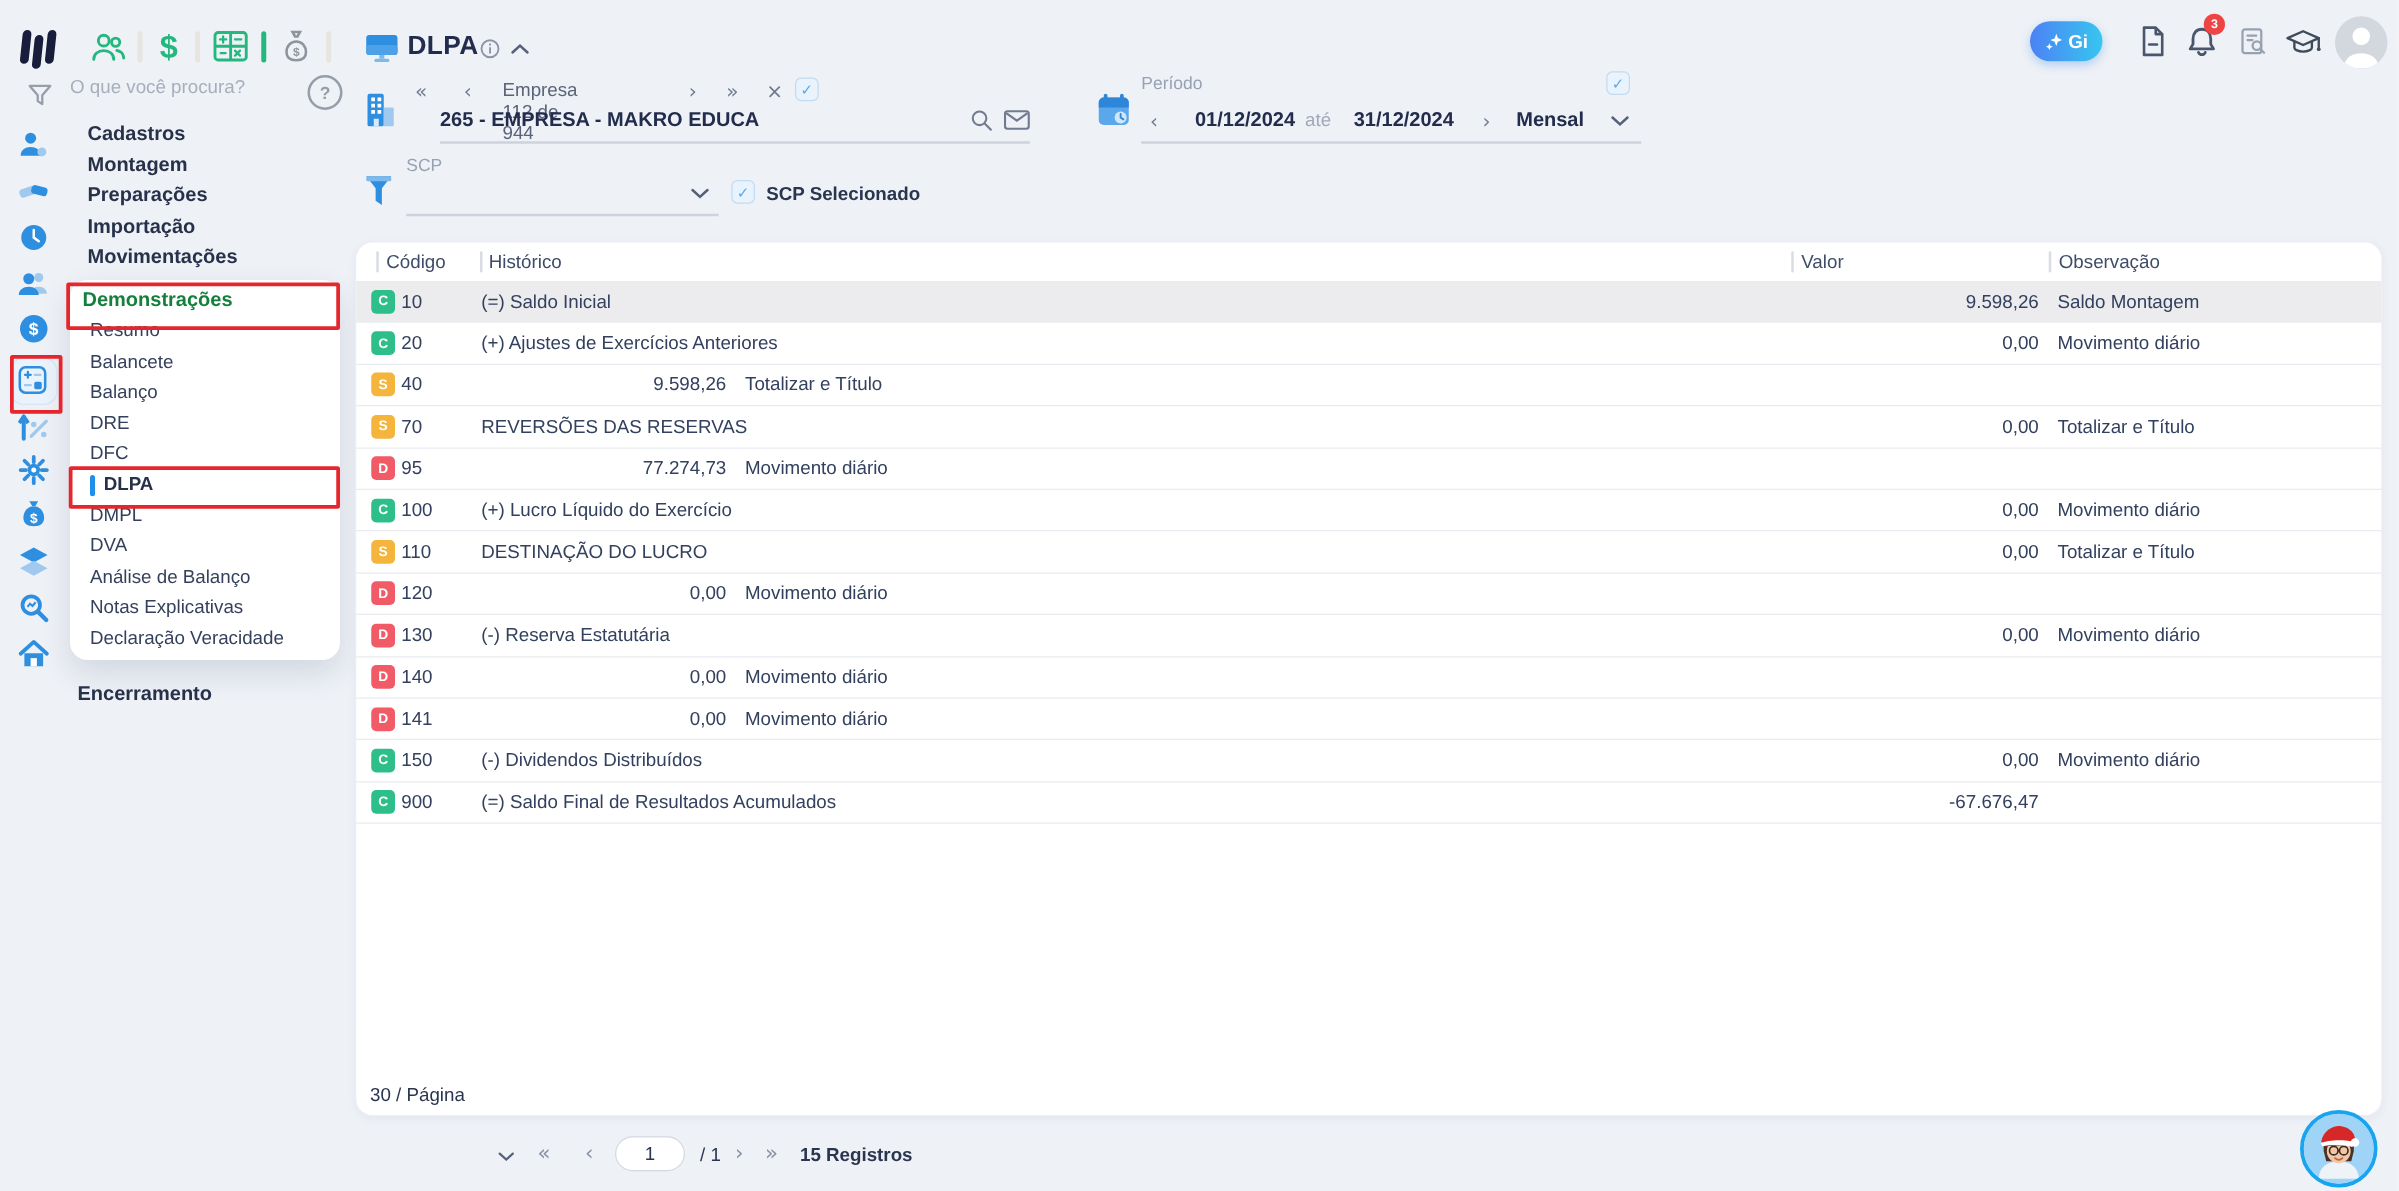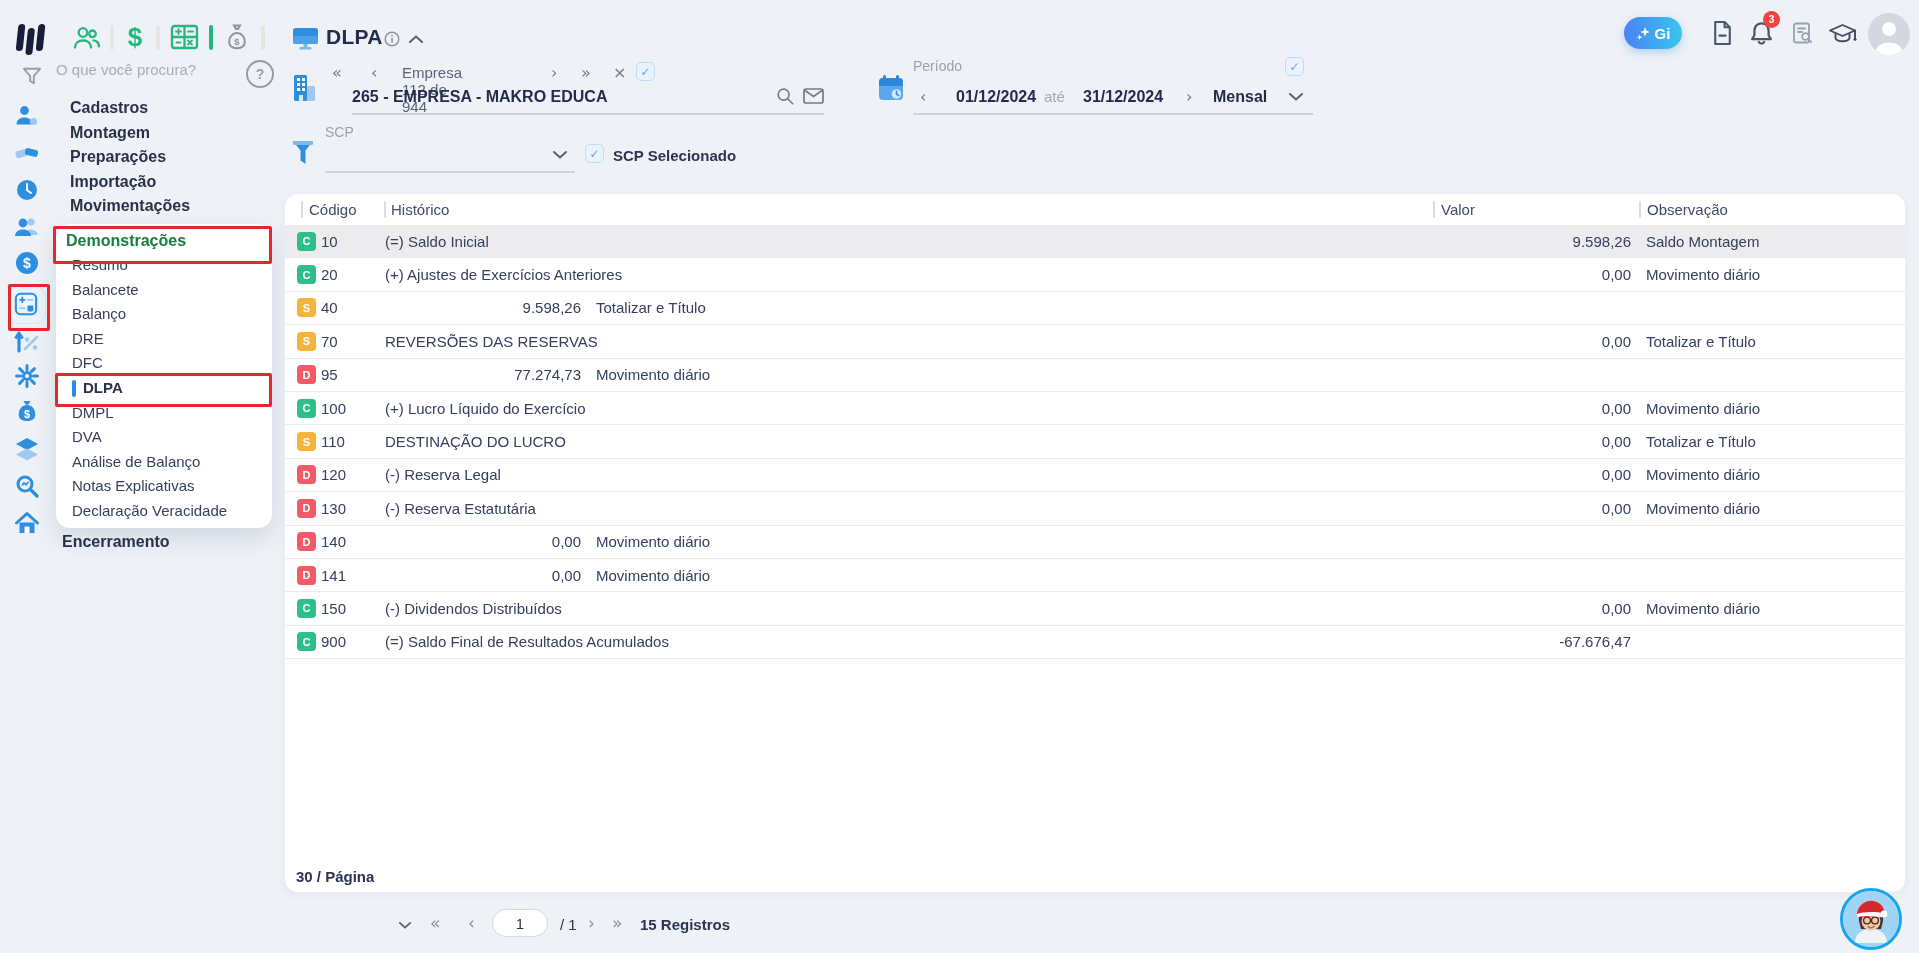--- a/index.html
+++ b/index.html
@@ -33,21 +33,21 @@
     background:#eaf2fb;border:1.5px solid #d7e6f5;box-sizing:border-box}
 
   
   #main-nav{left:70px;top:100px;display:flex;flex-direction:column;gap:8px}
   #main-nav .nav-it{font-size:16px;font-weight:bold;line-height:16.6px;color:#273149;cursor:pointer}
   #submenu-card{left:56px;top:224px;width:216px;height:304px;background:#fff;border-radius:14px;
     box-shadow:0 10px 24px rgba(40,60,100,.14);padding-top:4px;box-sizing:border-box}
   #submenu-title{height:25px;line-height:25px;padding-left:10px;font-size:16px;font-weight:bold;color:#15803d}
   .sub-it{height:24.6px;line-height:24.6px;padding-left:16px;font-size:15px;color:#35415c;cursor:pointer;display:flex;align-items:center}
   .sub-it .active-bar{width:4px;height:17px;border-radius:2px;background:#1f8fe8;margin-right:7px}
-  #side-footer{left:62px;top:533px;font-size:16px;font-weight:bold;color:#273149}
+  #side-footer{left:62px;top:547px;font-size:16px;font-weight:bold;color:#273149}
 
   
   .redbox{border:3px solid #e5262c;box-sizing:border-box;border-radius:2px;z-index:40;pointer-events:none}
   #rb-demonstracoes{left:53px;top:226px;width:219px;height:38px}
   #rb-rail{left:8px;top:284px;width:42px;height:47px}
   #rb-dlpa{left:55px;top:373px;width:217px;height:34px}
 
   
   #title-icon{left:292px;top:26px}
   #page-title{left:326px;top:25px;font-size:21px;font-weight:bold;color:#222c4d;letter-spacing:.3px}
@@ -103,21 +103,21 @@
   .row.selected{background:#ececee}
   .c-badge{margin-left:12px;width:19px;height:19px;border-radius:4px;color:#fff;font-size:11px;
     font-weight:bold;display:flex;align-items:center;justify-content:center;flex:none}
   .c-code{margin-left:5px;width:64px;flex:none}
   .c-hist{flex:1}
   .c-val{width:203px;flex:none;text-align:right;padding-right:7px;box-sizing:border-box}
   .c-obs{width:267px;flex:none;padding-left:8px;box-sizing:border-box}
 
   
   .pag-txt{font-size:15px;color:#2a3550}
-  #pag-perpage{left:296px;top:868px;font-weight:bold}
+  #pag-perpage{left:296px;top:868px;font-weight:normal}
   #pag-chevron{left:398px;top:921px}
   #pag-first{left:430px;top:915px}
   #pag-prev{left:468px;top:915px}
   #pag-input{left:492px;top:909px;width:56px;height:28px;border-radius:14px;border:1.5px solid #d4d9e2;
     background:#fff;text-align:center;font-size:15px;color:#2a3550;font-family:inherit;outline:none;box-sizing:border-box}
   #pag-total{left:560px;top:916px}
   #pag-next{left:588px;top:915px}
   #pag-last{left:612px;top:915px}
   #pag-records{left:640px;top:916px;font-weight:bold}
   .pgly{font-size:17px;color:#8a93a5;cursor:pointer;line-height:17px}
@@ -541,21 +541,20 @@
       <div class="row">
         <div class="c-badge" style="background: rgb(245, 180, 59);">S</div>
         <div class="c-code">110</div>
         <div class="c-hist">DESTINAÇÃO DO LUCRO</div>
         <div class="c-val">0,00</div>
         <div class="c-obs">Totalizar e Título</div>
       </div>
       <div class="row">
         <div class="c-badge" style="background: rgb(241, 91, 103);">D</div>
         <div class="c-code">120</div>
-        <div class="c-hist">(-) Reserva Legal</div>
         <div class="c-val">0,00</div>
         <div class="c-obs">Movimento diário</div>
       </div>
       <div class="row">
         <div class="c-badge" style="background: rgb(241, 91, 103);">D</div>
         <div class="c-code">130</div>
         <div class="c-hist">(-) Reserva Estatutária</div>
         <div class="c-val">0,00</div>
         <div class="c-obs">Movimento diário</div>
       </div>

